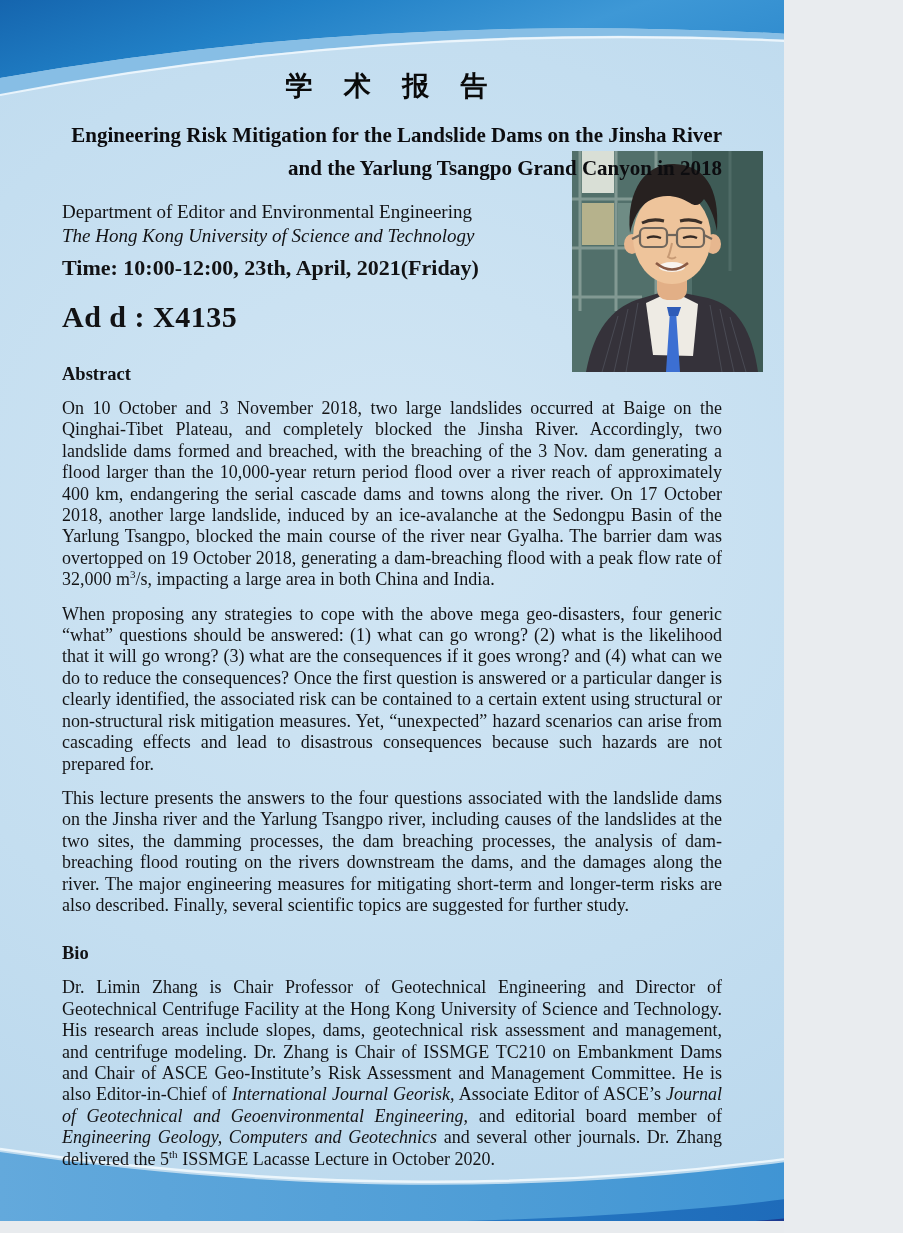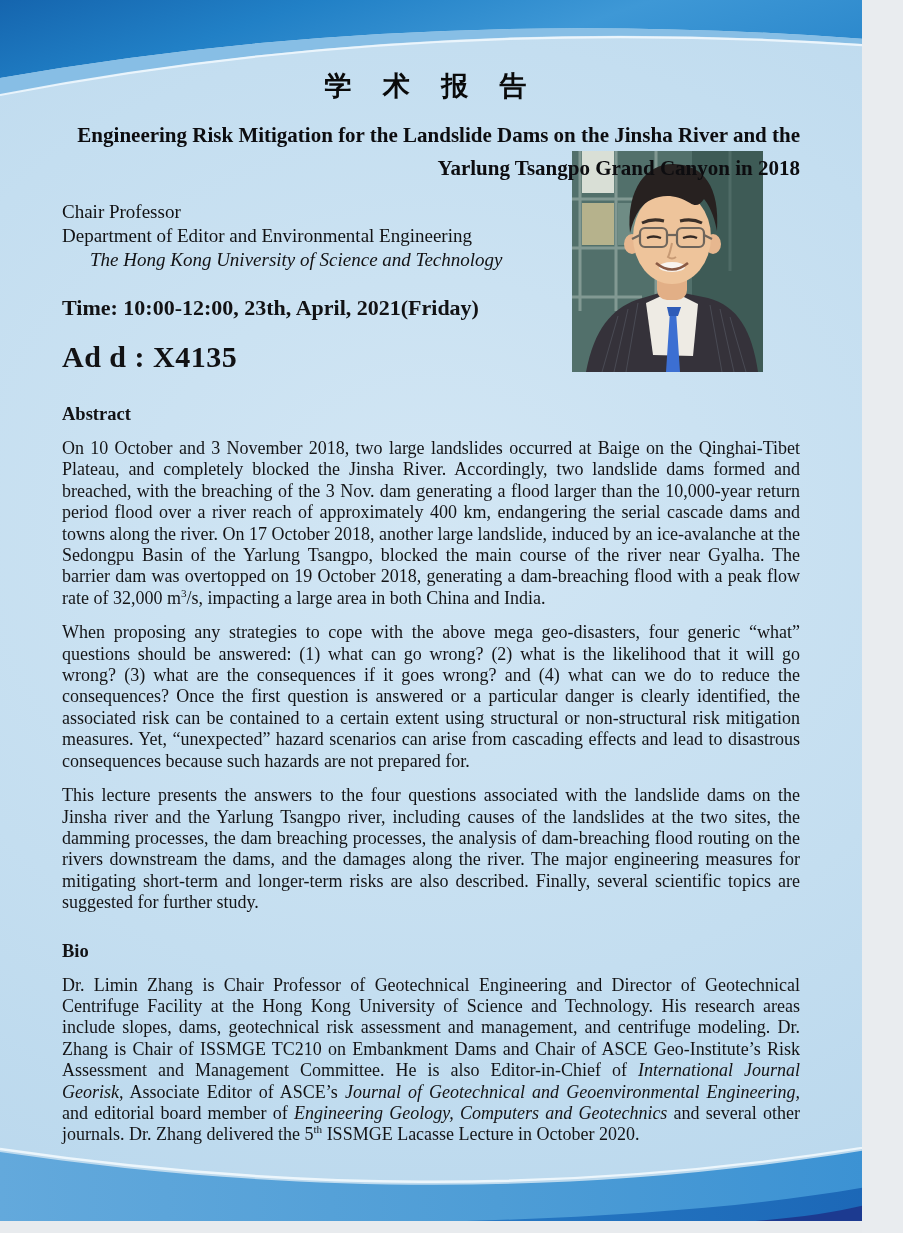--- a/index.html
+++ b/index.html
@@ -1,18 +1,18 @@
 <!DOCTYPE html>
 <html><head>
 <meta charset="utf-8">
 <style>
   html,body{margin:0;padding:0;background:#e9ecef;}
   .page{
     position:relative;
-    width:862px;height:1233px;
+    width:784px;height:1233px;
     overflow:hidden;
     background:
       radial-gradient(ellipse 120% 70% at 50% 42%, #d2e6f4 0%, #c4def0 55%, #b7d6ec 100%);
     font-family:"Liberation Serif", serif;
     color:#121214;
   }
   .deco{position:absolute;left:0;display:block;}
   .deco.top{top:0;}
   .deco.bottom{bottom:0;}
   .content{position:absolute;inset:0;padding:0 62px;box-sizing:border-box;}
@@ -25,22 +25,22 @@
     color:#0a0a0a;
   }
   .title{
     margin:15px 0 0;
     font-weight:700;font-size:21px;line-height:33px;
     color:#0d0d10;
     text-align:right;
   }
   .speaker{margin-top:15px;font-size:19px;line-height:24px;width:505px;}
   .speaker .name{font-weight:700;}
-  .speaker .uni{font-style:italic;margin-left:28px;}
-  .time-line{margin-top:23px;font-weight:700;font-size:22px;}
+  .speaker .uni{font-style:italic;}
+  .time-line{margin-top:7px;font-weight:700;font-size:22px;}
   .addr-line{margin-top:19px;font-weight:700;font-size:30px;letter-spacing:0.5px;}
   .section-heading{margin:30px 0 0;font-weight:700;font-size:18.5px;}
   .section-heading.bio{margin-top:27px;}
   .body-par{
     margin:13px 0 0;
     font-size:18px;line-height:21.4px;
     text-align:justify;
     color:#141416;
   }
   .body-par sup{font-size:0.62em;line-height:0;}
@@ -141,21 +141,20 @@
     <path d="M100,92 Q98,102 96,106 Q100,109 104,106" stroke="#c79a74" stroke-width="2" fill="none"></path>
     <ellipse cx="100" cy="116" rx="13" ry="5" fill="#f8f4ef"></ellipse>
     <path d="M84,112 Q100,125 116,112" stroke="#8a5a44" stroke-width="2.6" fill="none"></path>
   </svg>
 
   <div class="content">
     <h1 class="cn-header">学 术 报 告</h1>
     <h2 class="title">Engineering Risk Mitigation for the Landslide Dams on the Jinsha River and the Yarlung Tsangpo Grand Canyon in 2018</h2>
 
     <div class="speaker">
-      <div>Chair Professor</div>
       <div>Department of Editor and Environmental Engineering</div>
       <div class="uni">The Hong Kong University of Science and Technology</div>
     </div>
 
     <div class="time-line">Time: 10:00-12:00, 23th, April, 2021(Friday)</div>
     <div class="addr-line">Ad d : X4135</div>
 
     <h3 class="section-heading">Abstract</h3>
     <p class="body-par"><span>On 10 October and 3 November 2018, two large landslides occurred at Baige on the Qinghai-Tibet Plateau, and completely blocked the Jinsha River. Accordingly, two landslide dams formed and breached, with the breaching of the 3 Nov. dam generating a flood larger than the 10,000-year return period flood over a river reach of approximately 400 km, endangering the serial cascade dams and towns along the river. On 17 October 2018, another large landslide, induced by an ice-avalanche at the Sedongpu Basin of the Yarlung Tsangpo, blocked the main course of the river near Gyalha. The barrier dam was overtopped on 19 October 2018, generating a dam-breaching flood with a peak flow rate of 32,000 m</span><sup>3</sup><span>/s, impacting a large area in both China and India.</span></p>
     <p class="body-par">When proposing any strategies to cope with the above mega geo-disasters, four generic “what” questions should be answered: (1) what can go wrong? (2) what is the likelihood that it will go wrong? (3) what are the consequences if it goes wrong? and (4) what can we do to reduce the consequences? Once the first question is answered or a particular danger is clearly identified, the associated risk can be contained to a certain extent using structural or non-structural risk mitigation measures. Yet, “unexpected” hazard scenarios can arise from cascading effects and lead to disastrous consequences because such hazards are not prepared for.</p>

